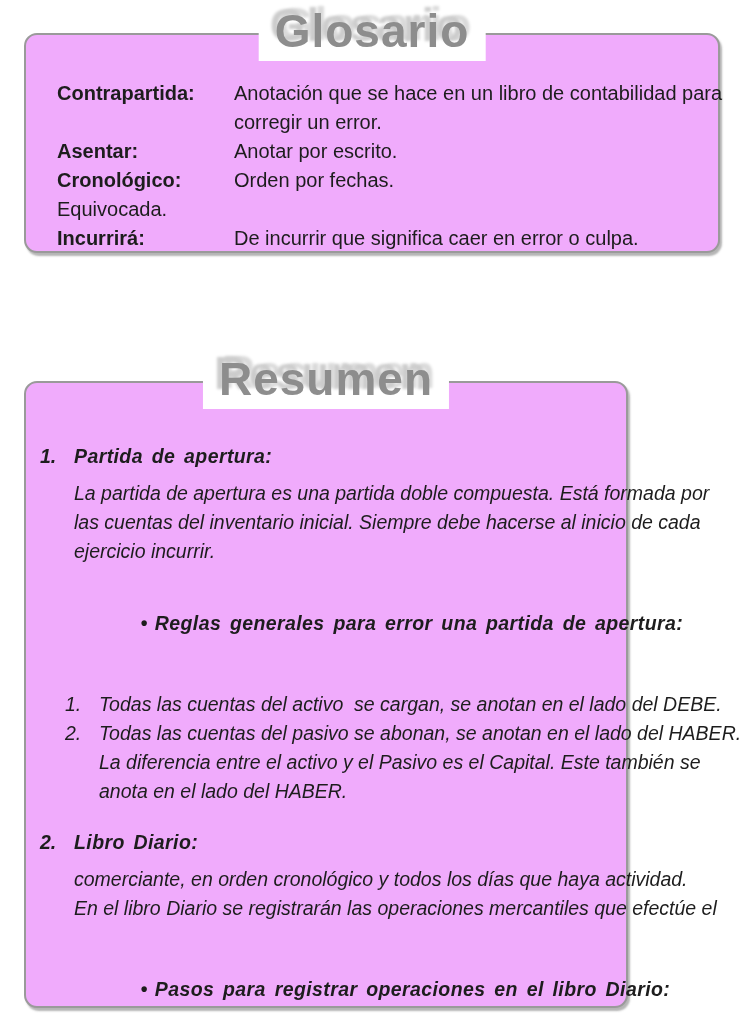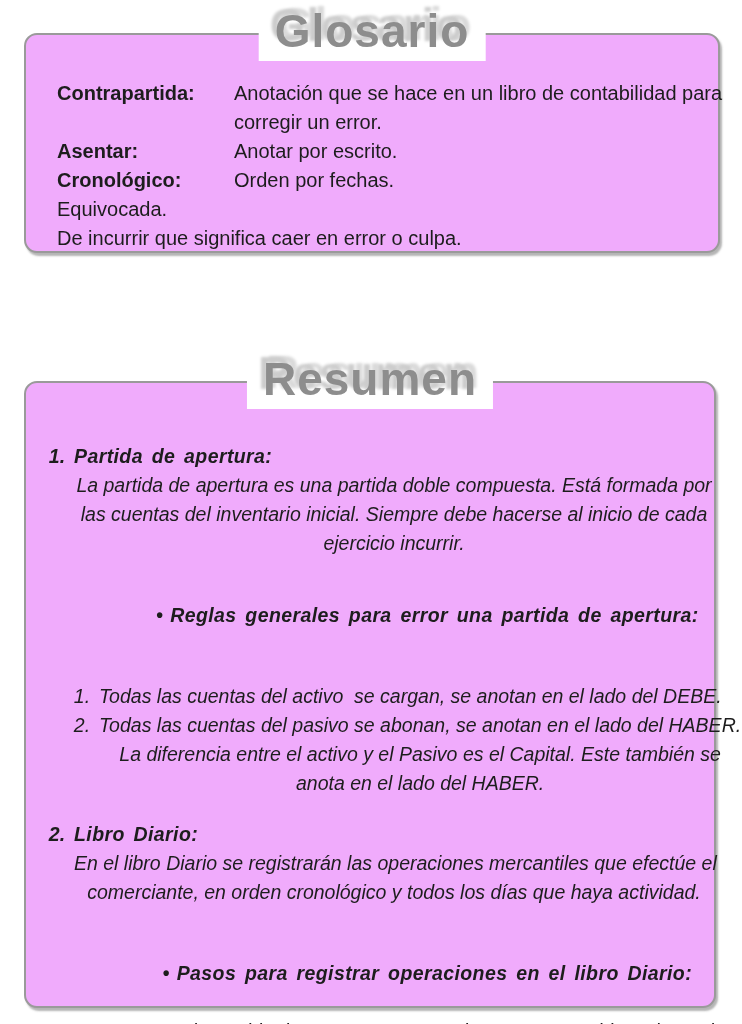--- a/index.html
+++ b/index.html
@@ -13,21 +13,21 @@
     overflow: hidden;
   }
   .panel {
     position: absolute;
     background: #f0abfc;
     border: 2.5px solid var(--panel-border, #9a9a9a);
     border-radius: 13px;
     box-shadow: 2px 3px 2px rgba(90,90,90,0.45);
   }
   #glosario-panel { left: 24px; top: 33px;  width: 696px; height: 220px; }
-  #resumen-panel  { left: 24px; top: 381px; width: 692px; height: 627px; text-align: center; }
+  #resumen-panel  { left: 24px; top: 381px; width: 604px; height: 627px; }
 
   .panel-title {
     position: absolute;
     top: -34px;
     left: 50%;
     transform: translateX(-50%);
     background: #ffffff;
     padding: 0 16px;
     font-size: 46px;
     font-weight: bold;
@@ -56,21 +56,21 @@
   
   .res-content {
     padding-top: 59px;
     font-style: italic;
     font-size: 19.5px;
     line-height: 29px;
   }
   .res-item-head { display: flex; padding-left: 14px; font-weight: bold; }
   .res-item-head .res-num { flex: 0 0 34px; }
   .res-head-text { letter-spacing: 0.4px; word-spacing: 3px; white-space: pre; }
-  .res-para { padding-left: 48px; }
+  .res-para { padding-left: 48px; margin-top: 8px; }
   .res-bullet {
     padding-left: 44px;
     margin-top: 14px;
     font-weight: bold;
     letter-spacing: 0.4px;
     word-spacing: 3px;
     white-space: pre;
   }
   .res-bullet .bullet-marker { margin-right: 7px; }
   .res-sublist { padding-left: 39px; margin-top: 23px; }
@@ -110,20 +110,21 @@
       </div>
     </div>
 
     <div class="gloss-row">
       <div class="gloss-def">
         <div class="line">Equivocada.</div>
       </div>
     </div>
 
     <div class="gloss-row">
+      <div class="gloss-term">Incurrirá:</div>
       <div class="gloss-def">
         <div class="line">De incurrir que significa caer en error o culpa.</div>
       </div>
     </div>
 
   </div>
 </div>
 
 <div class="panel" id="resumen-panel">
   <div class="panel-title">Resumen</div>
@@ -159,22 +160,22 @@
         </div>
       </div>
     </div>
 
     <div class="res-item res-item-2">
       <div class="res-item-head">
         <span class="res-num">2.</span>
         <span class="res-head-text">Libro Diario:</span>
       </div>
       <div class="res-para">
+        <div class="line">comerciante, en orden cronológico y todos los días que haya actividad.</div>
         <div class="line">En el libro Diario se registrarán las operaciones mercantiles que efectúe el</div>
-        <div class="line">comerciante, en orden cronológico y todos los días que haya actividad.</div>
       </div>
       <div class="res-bullet tight" style="margin-top:23px;">
         <span class="bullet-marker">•</span><span>Pasos para registrar operaciones en el libro Diario:</span>
       </div>
       <div class="res-sublist tight">
         <div class="res-sub-item">
           <span class="res-sub-num">1.</span>
           <div class="res-sub-lines">
             <div class="line">Anotamos la partida de apertura.  Recuerde que esta partida es la parti-</div>
 

